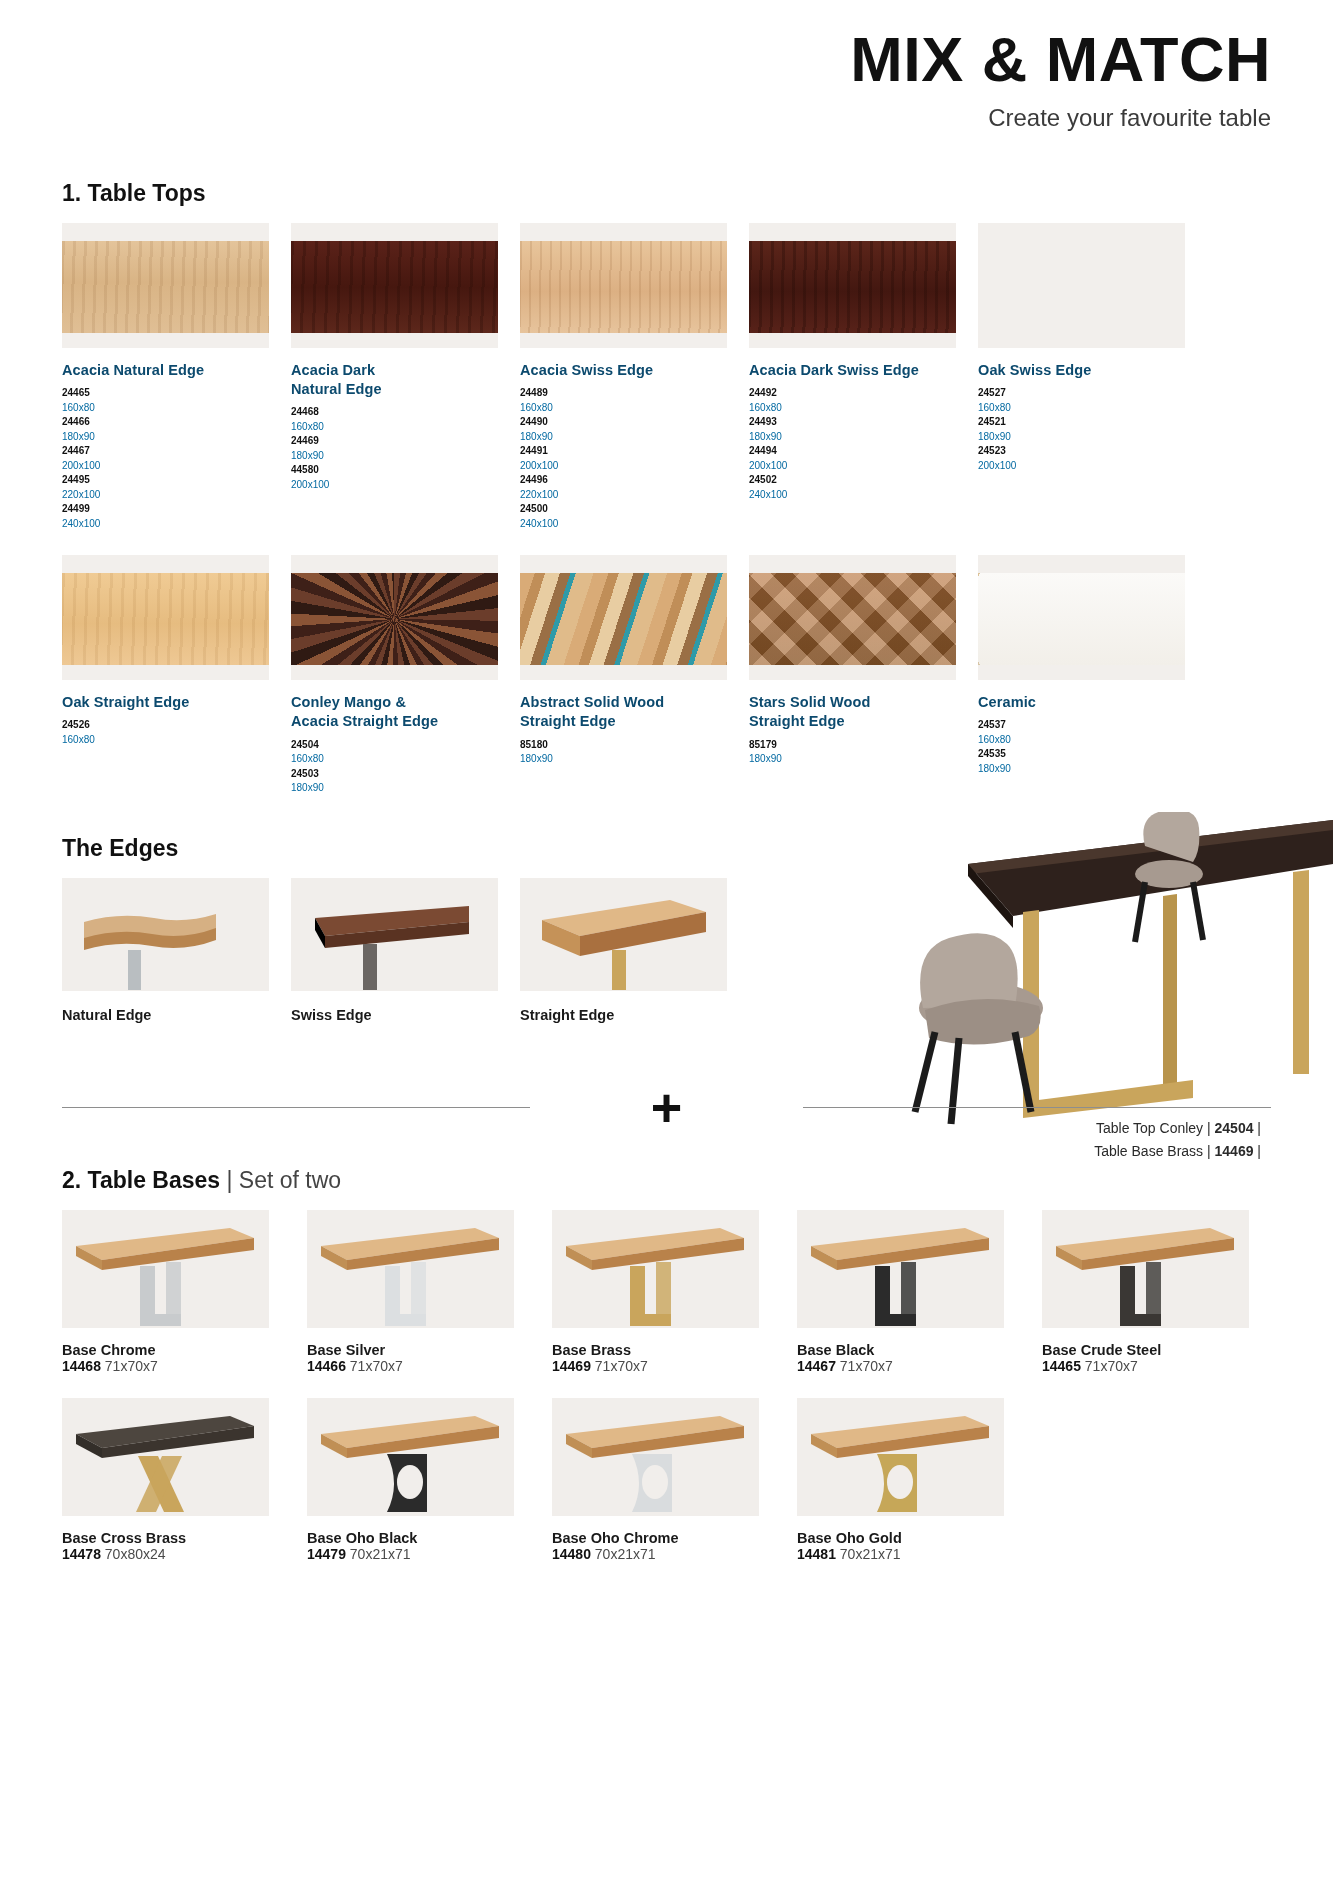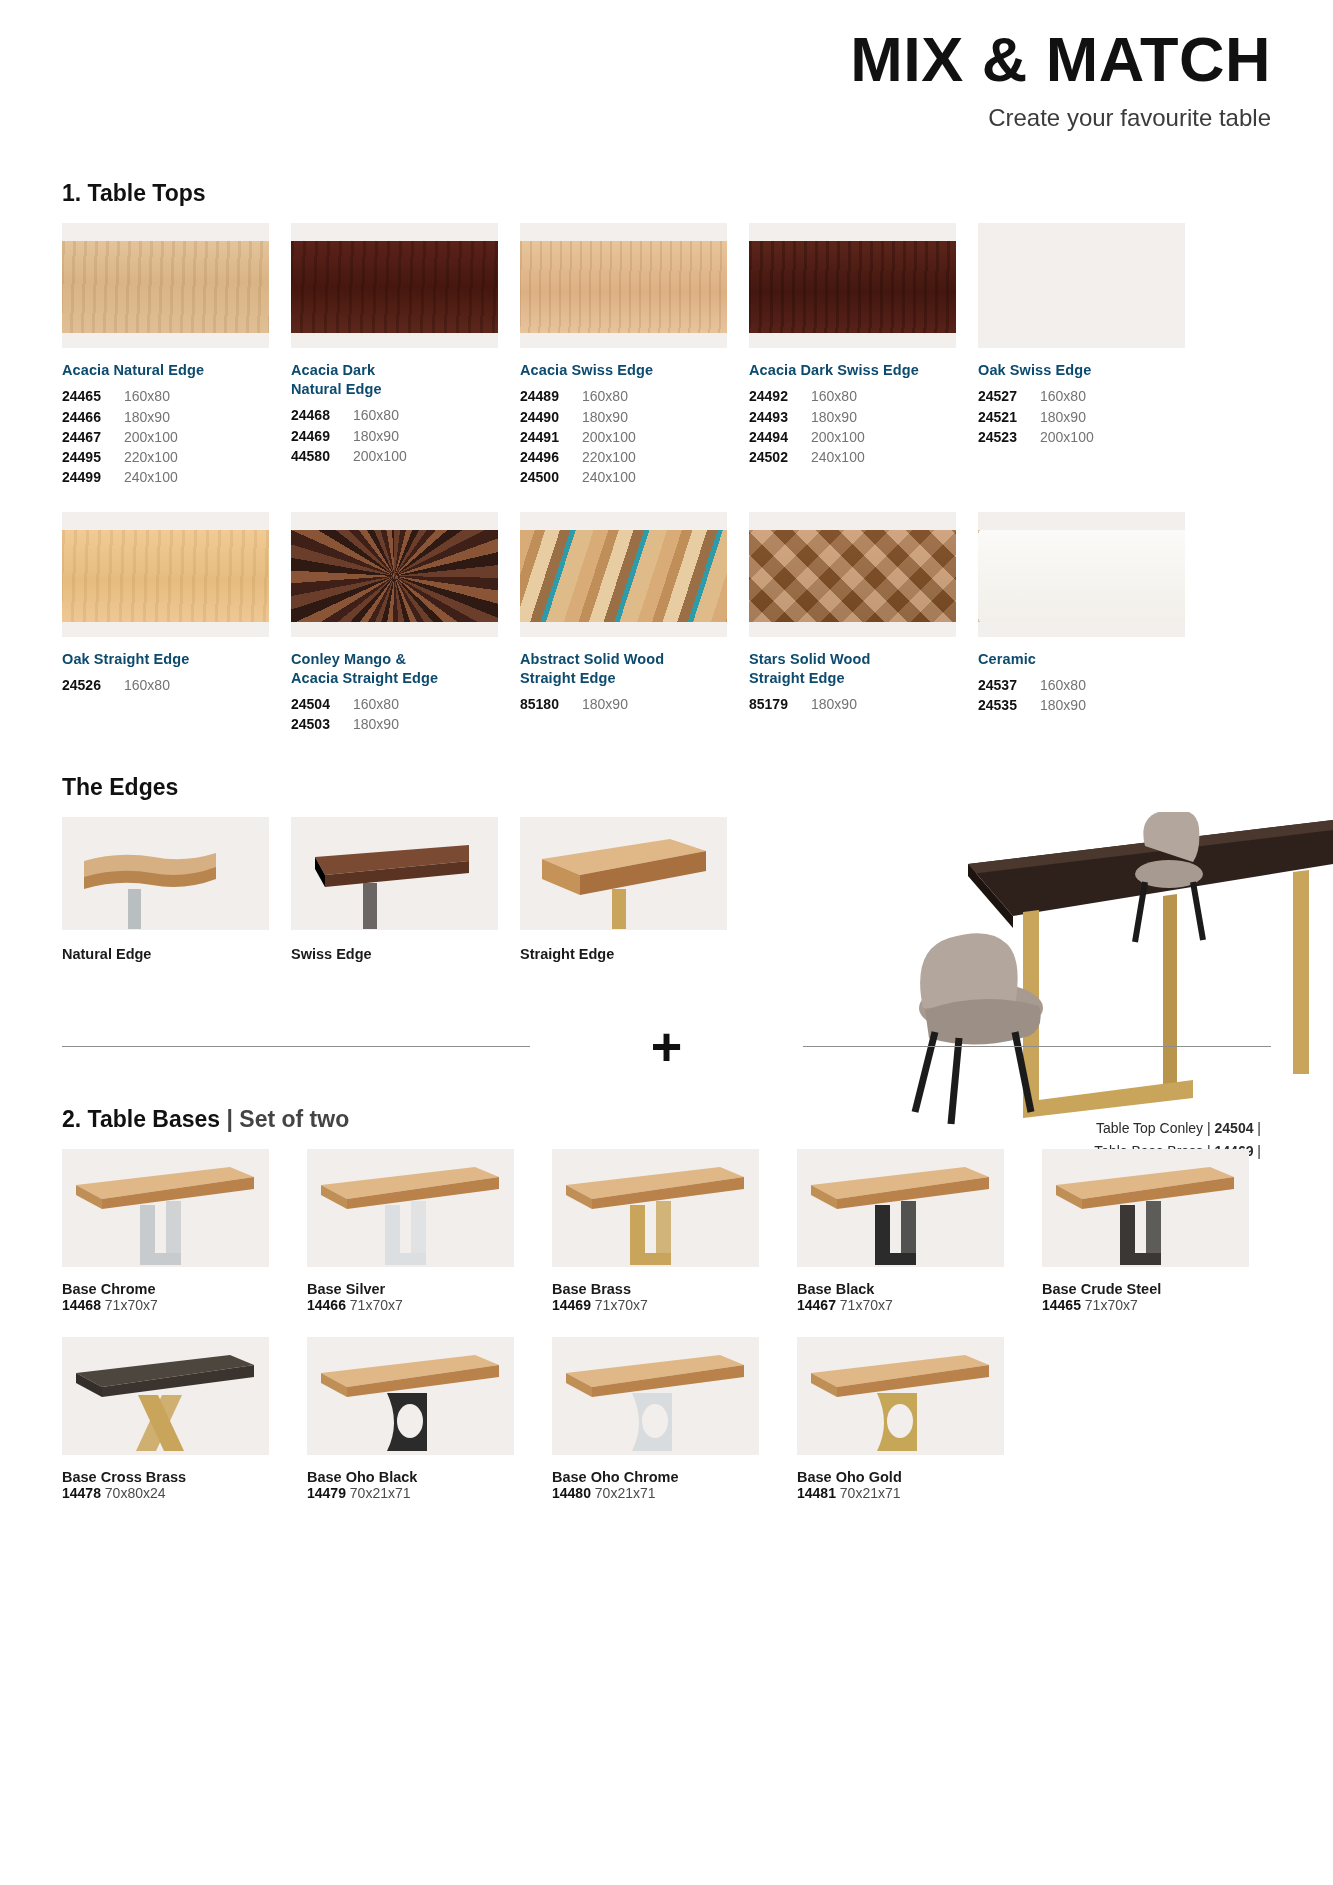--- a/index.html
+++ b/index.html
@@ -17,40 +17,40 @@
   .hdr h1 {
     font-size: 63px; font-weight: 800; letter-spacing: 0.5px;
     line-height: 1.05; color: #111;
   }
   .hdr .sub { font-size: 24px; color: #3b3b3b; margin-top: 12px; font-weight: 400; }
 
   
   .sec-title {
     font-size: 23px; font-weight: 700; color: #111; margin-bottom: 16px;
   }
-  .sec-title .light { font-weight: 700; color: #444; text-align: center; }
+  .sec-title .light { font-weight: 400; color: #444; text-align: center; }
   #tops-title { margin-top: 48px; }
 
   
   .grid { display: flex; gap: 22px; }
   .grid.row2 { margin-top: 24px; }
   .cell { width: 207px; }
   .thumb {
     width: 207px; height: 125px; background: #f2efec;
     overflow: hidden; position: relative;
   }
   .thumb .board { position: absolute; left: 0; right: 0; }
   .pname {
     font-size: 14.5px; font-weight: 700; color: #0c4a6e;
     margin-top: 13px; line-height: 1.32; letter-spacing: 0.1px;
   }
   .codes { margin-top: 6px; }
-  .codeline { display: flex; font-size: 14px; line-height: 1.45; }
+  .codeline { display: flex; font-size: 10px; line-height: 1.45; flex-direction: column; }
   .codeline .code { font-weight: 700; color: #111; width: 62px; flex: none; }
-  .codeline .size { color: #737373; font-weight: 400; }
+  .codeline .size { color: #0369a1; font-weight: 400; }
 
   
   .w-acacia-nat { background:
       repeating-linear-gradient(92deg, rgba(150,105,60,.16) 0 3px, rgba(0,0,0,0) 3px 11px),
       linear-gradient(180deg,#e4c49a 0%,#d9b485 45%,#e0bf95 100%); }
   .w-acacia-dark { background:
       repeating-linear-gradient(92deg, rgba(40,12,6,.3) 0 3px, rgba(0,0,0,0) 3px 12px),
       linear-gradient(180deg,#5b2219 0%,#46170f 50%,#5d271b 100%); }
   .w-acacia-swiss { background:
       repeating-linear-gradient(91deg, rgba(150,100,55,.18) 0 2px, rgba(0,0,0,0) 2px 10px),

